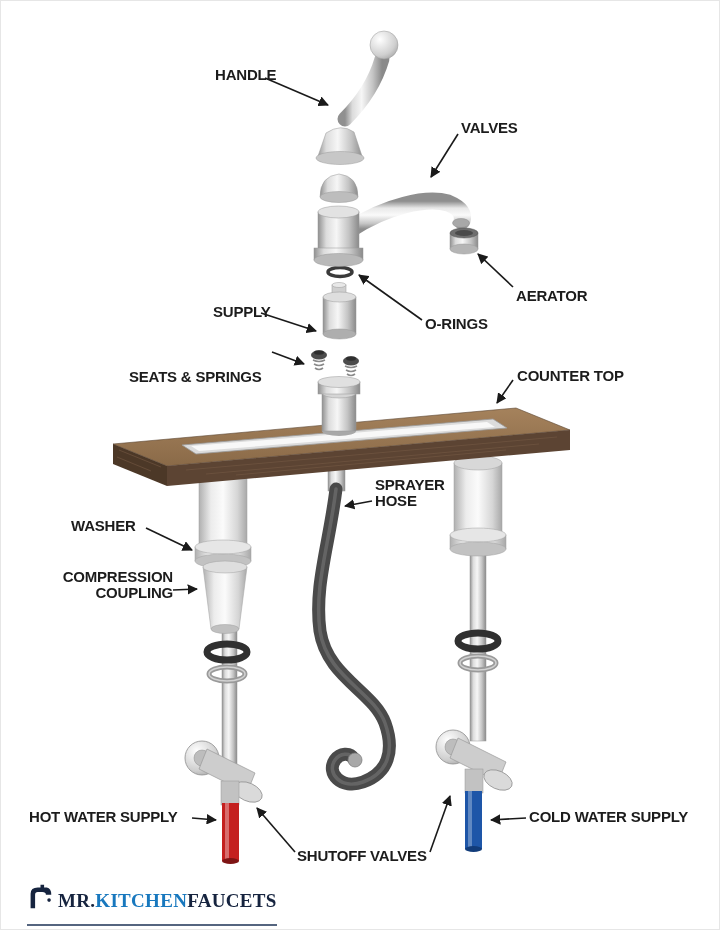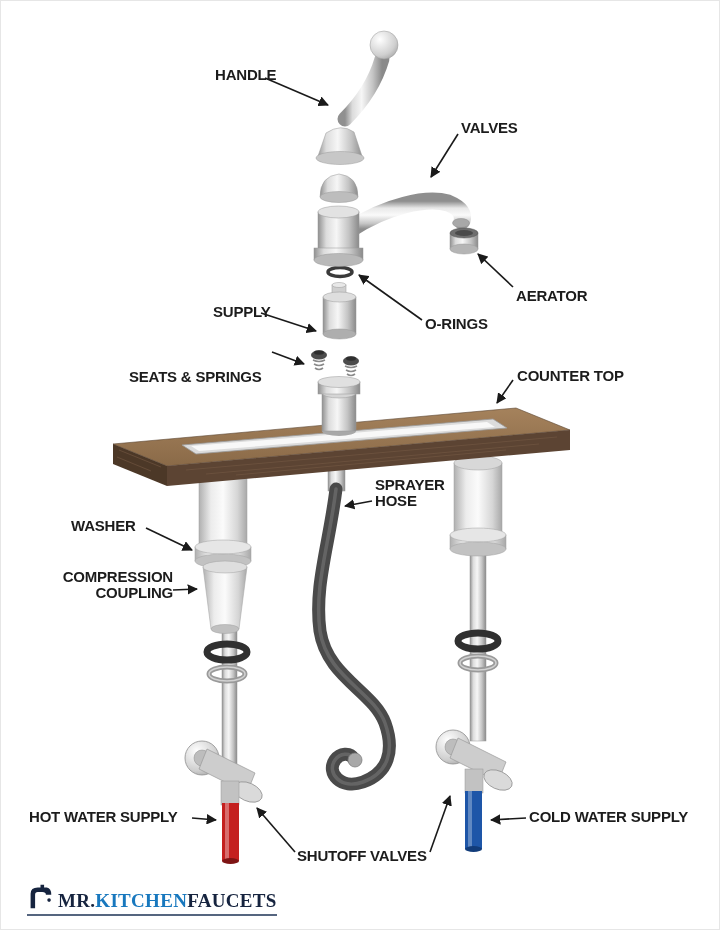--- a/index.html
+++ b/index.html
@@ -8,21 +8,21 @@
   .stage { position:relative; width:720px; height:930px; background:#fff; border:1px solid #e6e6e6; overflow:hidden; }
   .diagram { position:absolute; left:0; top:0; }
   .lbl {
     position:absolute; font-weight:bold; font-size:15px; line-height:16px;
     color:#1c1c1c; letter-spacing:-0.2px; white-space:nowrap;
   }
   .lbl.ml { white-space:pre-line; }
   .lbl.center { text-align:right; }
   .logo {
     position:absolute; left:26px; top:882px; display:flex; align-items:flex-end; gap:4px;
-    border-bottom:2px solid #55657f; padding-bottom:4px;
+    border-bottom:2px solid #55657f; padding-bottom:14px;
   }
   .logo-text {
     font-family:"Liberation Serif", serif; font-weight:bold; font-size:19px;
     letter-spacing:0.3px; line-height:1;
   }
   .c-dark { color:#16243f; }
   .c-blue { color:#1878be; }
 </style>
 </head>
 <body>

